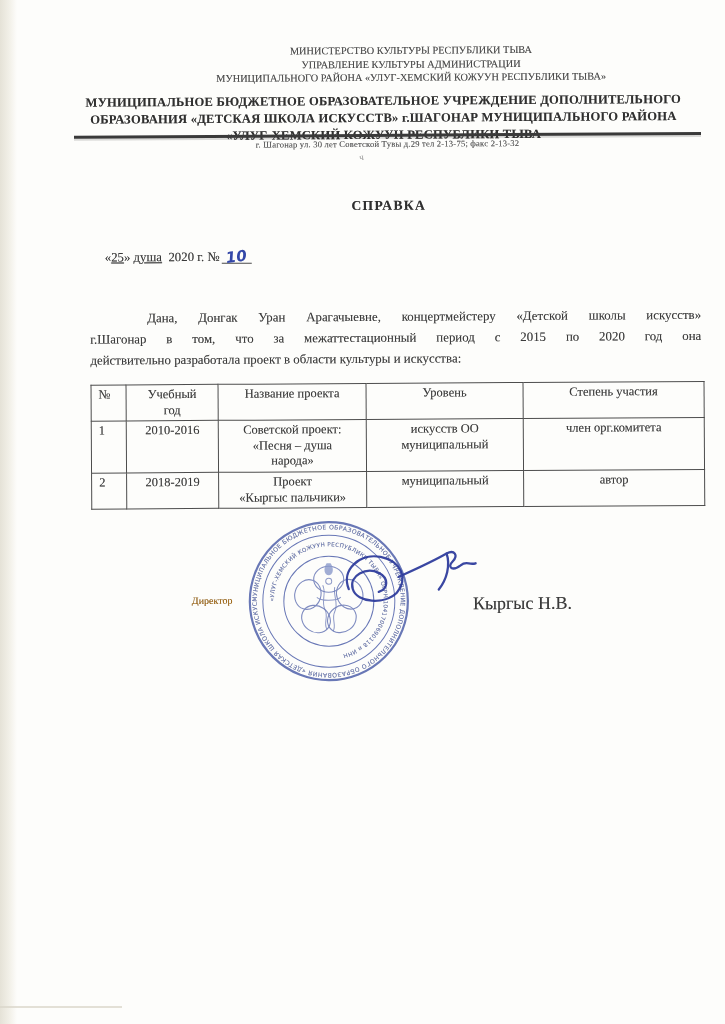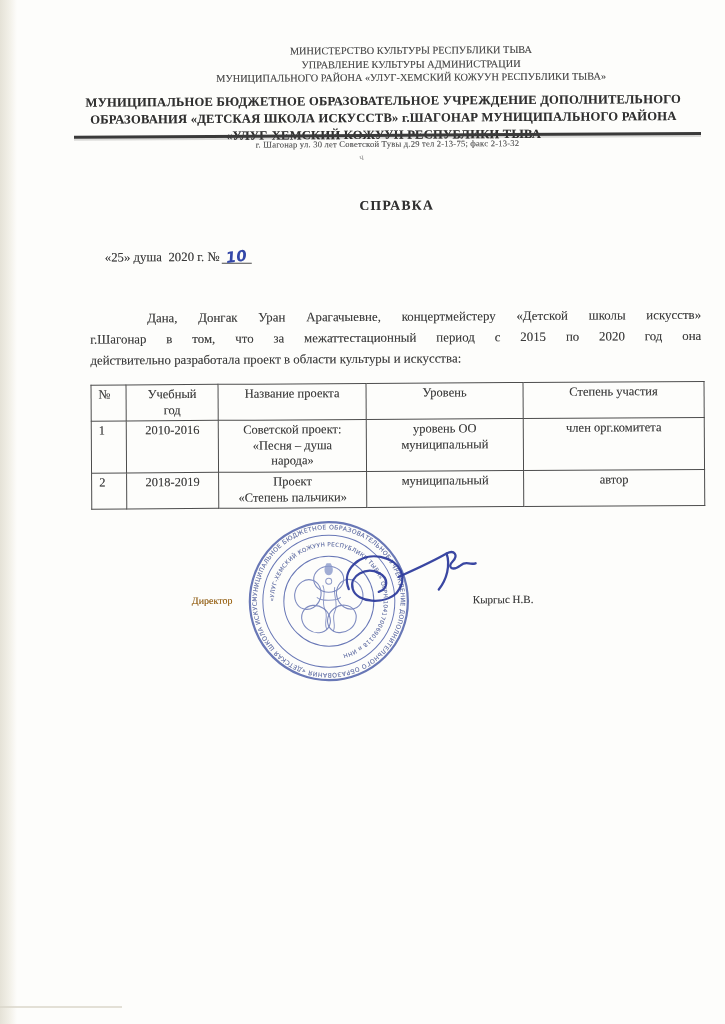--- a/index.html
+++ b/index.html
@@ -47,27 +47,27 @@
   .address {
     position: absolute; top: 139px; left: 75px; width: 627px;
     text-align: center; font-size: 8.6px; color: #565656; letter-spacing: .2px;
   }
   .artifact {
     position: absolute; top: 152px; left: 360px; font-size: 9px; color: #777;
     transform: rotate(-6deg); opacity: .65;
   }
   .title {
     position: absolute; top: 198px; left: 352px;
-    font-weight: bold; font-size: 13.6px; letter-spacing: 1.3px; color: #2f2f2f; margin-left: 8px;
+    font-weight: bold; font-size: 13.6px; letter-spacing: 1.3px; color: #2f2f2f;
   }
   .dateline {
     position: absolute; top: 249px; left: 105px;
     font-size: 12.8px; color: #3a3a3a; white-space: nowrap;
   }
-  .dateline .u { }
+  .dateline .u { text-decoration: underline; }
   .num-slot {
     display: inline-block; width: 30px; text-align: center;
     border-bottom: 1px solid #4a4a4a; margin-left: 2px; line-height: 12px;
   }
   .hand-num {
     display: inline-block; font-family: "DejaVu Sans", sans-serif;
     font-style: italic; font-size: 15px; color: #3347a8;
     transform: rotate(-7deg) translateY(1px); text-shadow: none; font-weight: bold;
   }
   .body-text {
@@ -90,21 +90,21 @@
   table.projects .col-num  { width: 35px; }
   table.projects .col-year { width: 92px; }
   table.projects .col-name { width: 148px; }
   table.projects .col-lvl  { width: 157px; }
   table.projects .col-role { width: 181px; }
   table.projects td.num, table.projects th.num { text-align: left; padding-left: 7px; }
   table.projects tr.hdr  { height: 33px; }
   table.projects tr.r1   { height: 52px; }
   table.projects tr.r2   { height: 36px; }
   .sig-role  { position: absolute; top: 594px; left: 190px; font-size: 10px; color: #a16207; }
-  .sig-name  { position: absolute; top: 594px; left: 471px; font-size: 11px; color: #3a3a3a; }
+  .sig-name  { position: absolute; top: 594px; left: 471px; font-size: 18px; color: #3a3a3a; }
   .stamp {
     position: absolute; top: 517px; left: 243px; width: 168px; height: 168px;
     opacity: .88;
   }
   .signature-svg {
     position: absolute; top: 545px; left: 335px; width: 150px; height: 75px;
   }
 </style>
 </head>
 <body>
@@ -160,29 +160,29 @@
         <th>Степень участия</th>
       </tr>
     </thead>
     <tbody>
       <tr class="r1">
         <td class="num">1</td>
         <td>2010-2016</td>
         <td>Советской проект:
 «Песня – душа
 народа»</td>
-        <td>уровень ОО
+        <td>искусств ОО
 муниципальный</td>
         <td>член орг.комитета</td>
       </tr>
       <tr class="r2">
         <td class="num">2</td>
         <td>2018-2019</td>
         <td>Проект
-«Степень пальчики»</td>
+«Кыргыс пальчики»</td>
         <td>муниципальный</td>
         <td>автор</td>
       </tr>
     </tbody>
   </table>
 
   <div class="sig-role">Директор</div>
   <div class="sig-name">Кыргыс Н.В.</div>
 
   <svg class="stamp" viewBox="0 0 168 168">

